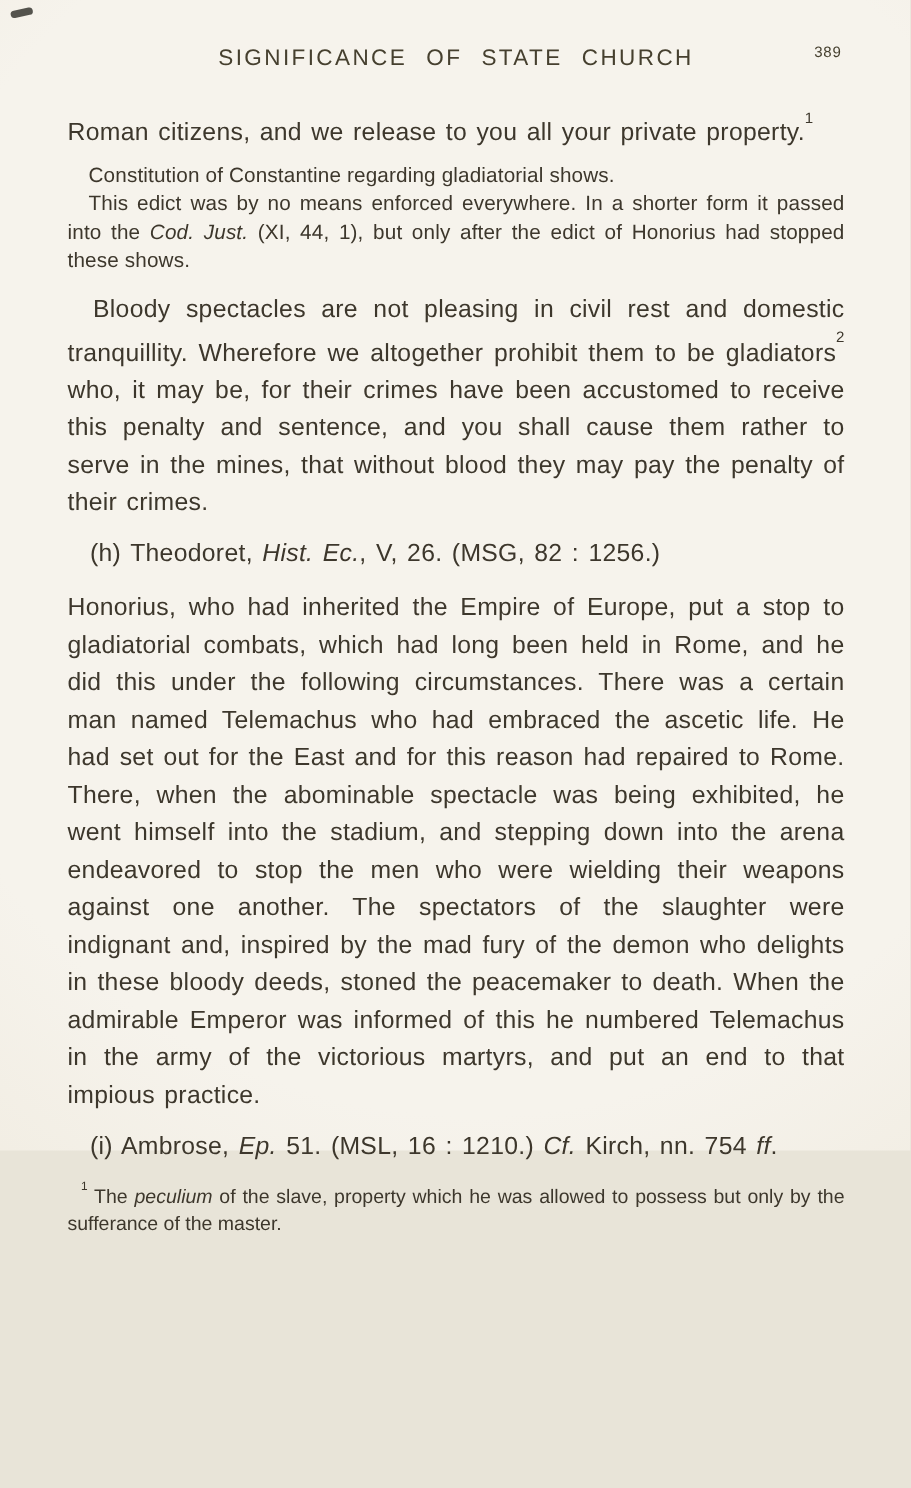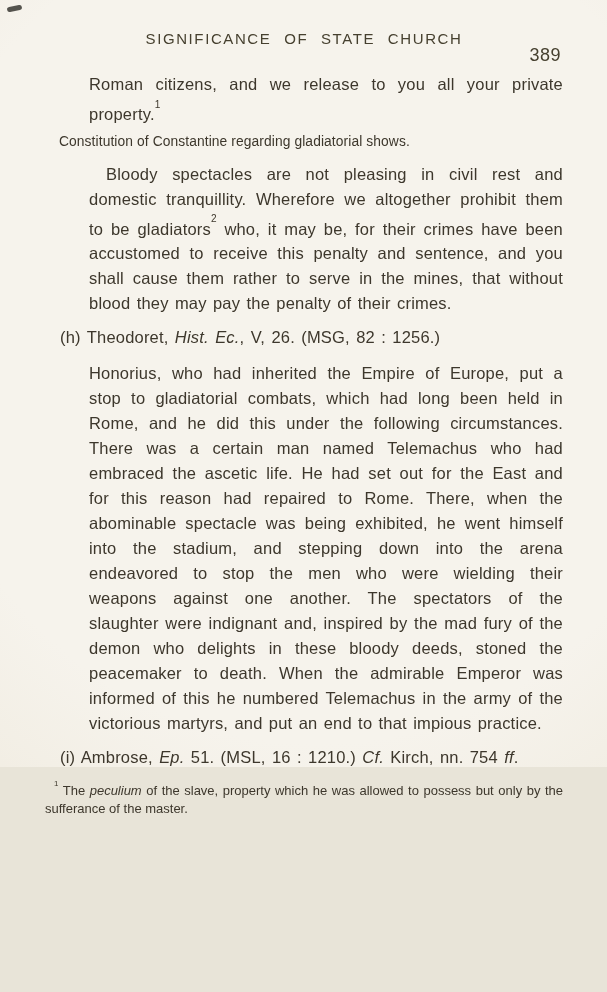--- a/index.html
+++ b/index.html
@@ -6,23 +6,23 @@
   body{width:607px;height:992px;overflow:hidden;background:#e8e4d8;}
   .page{
     position:relative;width:607px;height:767px;box-sizing:border-box;
     padding:30px 44px 12px 45px;
     background:radial-gradient(ellipse 120% 100% at 52% 42%, #f6f3ec 55%, #efeade 85%, #e5e0d1 100%);
     color:#3d372c;
     font-family:Liberation Sans, sans-serif;
   }
   .pg-header{position:relative;text-align:center;height:20px;margin-bottom:22px;
     font-size:15px;letter-spacing:1.6px;word-spacing:7px;color:#46402f;}
-  .pg-num{position:absolute;right:2px;top:15px;letter-spacing:.5px;word-spacing:normal;font-size:18px;}
+  .pg-num{position:absolute;right:2px;top:0;letter-spacing:.5px;word-spacing:normal;font-size:10px;}
   p{margin:0;text-align:justify;}
-  .body{font-size:16.5px;line-height:25px;letter-spacing:.2px;word-spacing:1.5px;margin-left:44px;}
+  .body{font-size:16.5px;line-height:25px;letter-spacing:.2px;word-spacing:1.5px;}
   .noindent{text-indent:0;}
   .indent{text-indent:17px;}
   .cite{text-indent:15px;margin:9px 0;}
   .quote{margin-top:11px;}
   .smallblock{margin:5px 0 2px;}
   .small{font-size:13.8px;line-height:19px;text-indent:14px;letter-spacing:.1px;}
   .sup{font-size:61%;position:relative;top:-.5em;font-style:normal;letter-spacing:0;}
   .footnotes{}
   .fn{font-size:13px;line-height:17.5px;text-indent:9px;}
   .ink-mark{position:absolute;top:6px;left:7px;width:15px;height:5px;background:#2c2a25;border-radius:2.5px;transform:rotate(-12deg);opacity:.8;}
@@ -38,20 +38,21 @@
   <div class="pg-header">
     <span class="pg-title">SIGNIFICANCE OF STATE CHURCH</span>
     <span class="pg-num">389</span>
   </div>
 
   <p class="body noindent"><span>Roman citizens, and we release to you all your private property.</span><sup class="sup">1</sup></p>
 
 
   <div class="smallblock">
     <p class="small"><span>Constitution of Constantine regarding gladiatorial shows.</span></p>
+    <p class="small"><span>This edict was by no means enforced everywhere.  In a shorter form it passed into the </span><i>Cod. Just.</i><span> (XI, 44, 1), but only after the edict of Honorius had stopped these shows.</span></p>
   </div>
 
   <p class="body indent quote"><span>Bloody spectacles are not pleasing in civil rest and domestic tranquillity.  Wherefore we altogether prohibit them to be gladiators</span><sup class="sup">2</sup><span> who, it may be, for their crimes have been accustomed to receive this penalty and sentence, and you shall cause them rather to serve in the mines, that without blood they may pay the penalty of their crimes.</span></p>
 
   <p class="body cite"><span>(h) Theodoret, </span><i>Hist. Ec.</i><span>, V, 26.  (MSG, 82 : 1256.)</span></p>
 
   <p class="body noindent quote"><span>Honorius, who had inherited the Empire of Europe, put a stop to gladiatorial combats, which had long been held in Rome, and he did this under the following circumstances. There was a certain man named Telemachus who had embraced the ascetic life.  He had set out for the East and for this reason had repaired to Rome.  There, when the abominable spectacle was being exhibited, he went himself into the stadium, and stepping down into the arena endeavored to stop the men who were wielding their weapons against one another.  The spectators of the slaughter were indignant and, inspired by the mad fury of the demon who delights in these bloody deeds, stoned the peacemaker to death.  When the admirable Emperor was informed of this he numbered Telemachus in the army of the victorious martyrs, and put an end to that impious practice.</span></p>
 
   <p class="body cite"><span>(i) Ambrose, </span><i>Ep.</i><span> 51.  (MSL, 16 : 1210.)  </span><i>Cf.</i><span> Kirch, nn. 754 </span><i>ff</i><span>.</span></p>
 

